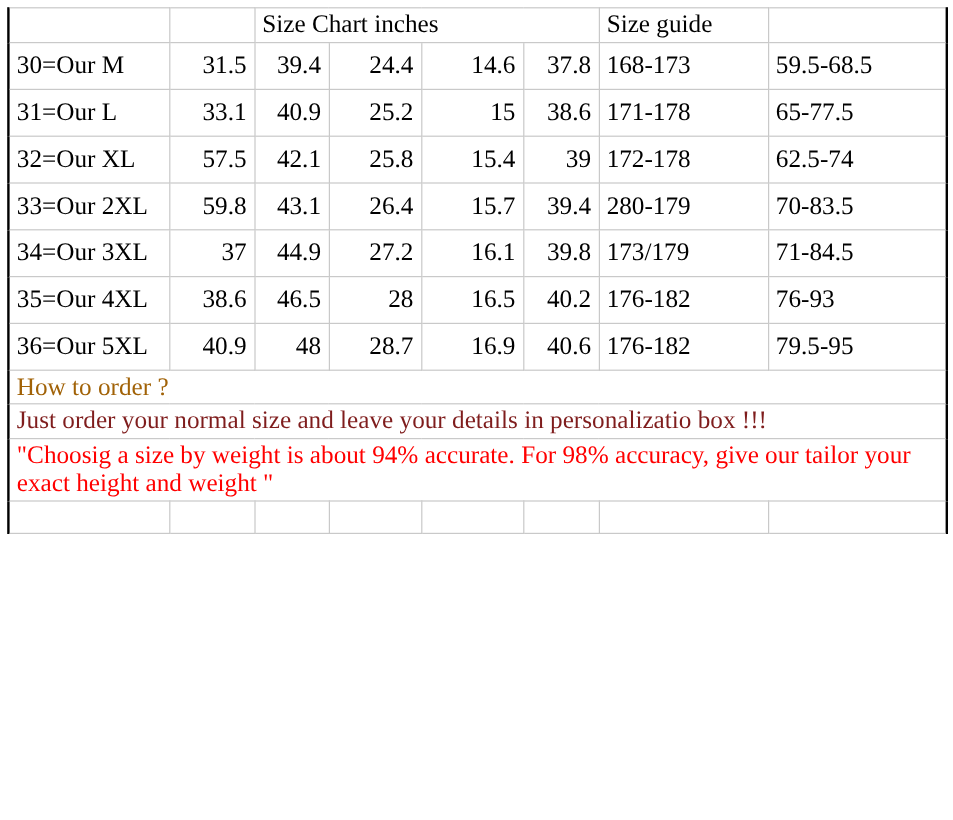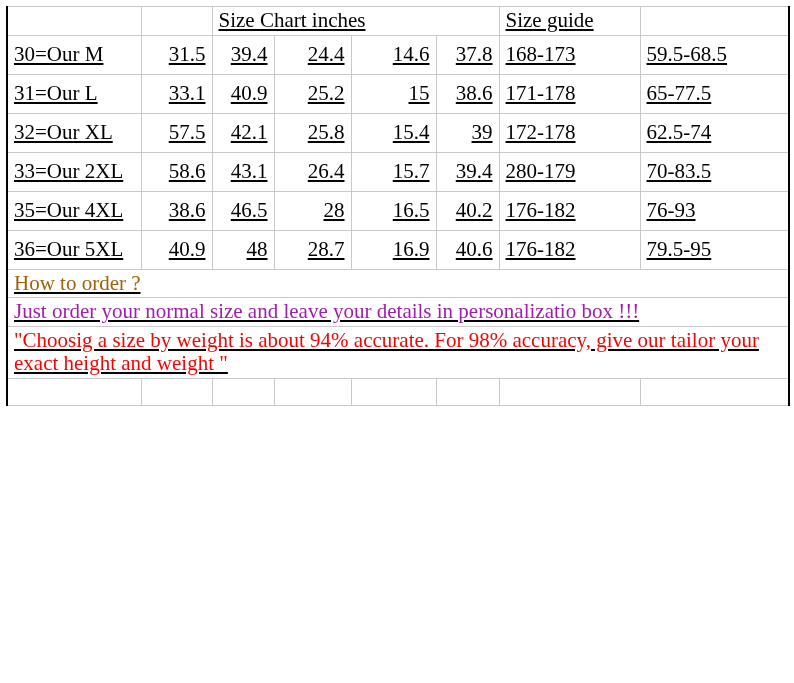--- a/index.html
+++ b/index.html
@@ -18,21 +18,20 @@
     position: relative;
     width: 794px;
     height: 683px;
     box-sizing: border-box;
   }
   table.size-table {
     border-collapse: collapse;
     table-layout: fixed;
     width: 782px;
     margin: 6px 12px 0 6px;
-    text-decoration: underline;
   }
   table.size-table td {
     border: 1px solid #c9c9c9;
     padding: 2px 6px;
     font-size: 21px;
     line-height: 1.12;
     vertical-align: middle;
     background: #ffffff;
   }
   
@@ -66,21 +65,21 @@
   }
   .howto td {
     color: #a16207;
     font-size: 21px;
     padding-top: 4px;
     padding-bottom: 2px;
     border-top: 2px solid #000;
     border-bottom: none;
   }
   .order td {
-    color: #a21caf;
+    color: #7f1d1d;
     font-size: 21px;
     padding-top: 0px;
     padding-bottom: 4px;
     border-top: none;
     border-bottom: none;
   }
   .accuracy td {
     color: #ff0000;
     font-size: 23px;
     line-height: 1.25;
@@ -144,27 +143,37 @@
         <td class="c-right">57.5</td>
         <td class="c-right">42.1</td>
         <td class="c-right">25.8</td>
         <td class="c-right">15.4</td>
         <td class="c-right">39</td>
         <td class="c-left">172-178</td>
         <td class="c-left frame-right">62.5-74</td>
       </tr>
       <tr class="data-row">
         <td class="frame-left c-left">33=Our 2XL</td>
-        <td class="c-right">58.6</td>
+        <td class="c-right">59.8</td>
         <td class="c-right">43.1</td>
         <td class="c-right">26.4</td>
         <td class="c-right">15.7</td>
         <td class="c-right">39.4</td>
         <td class="c-left">280-179</td>
         <td class="c-left frame-right">70-83.5</td>
+      </tr>
+      <tr class="data-row">
+        <td class="frame-left c-left">34=Our 3XL</td>
+        <td class="c-right">37</td>
+        <td class="c-right">44.9</td>
+        <td class="c-right">27.2</td>
+        <td class="c-right">16.1</td>
+        <td class="c-right">39.8</td>
+        <td class="c-left">173/179</td>
+        <td class="c-left frame-right">71-84.5</td>
       </tr>
       <tr class="data-row">
         <td class="frame-left c-left">35=Our 4XL</td>
         <td class="c-right">38.6</td>
         <td class="c-right">46.5</td>
         <td class="c-right">28</td>
         <td class="c-right">16.5</td>
         <td class="c-right">40.2</td>
         <td class="c-left">176-182</td>
         <td class="c-left frame-right">76-93</td>

